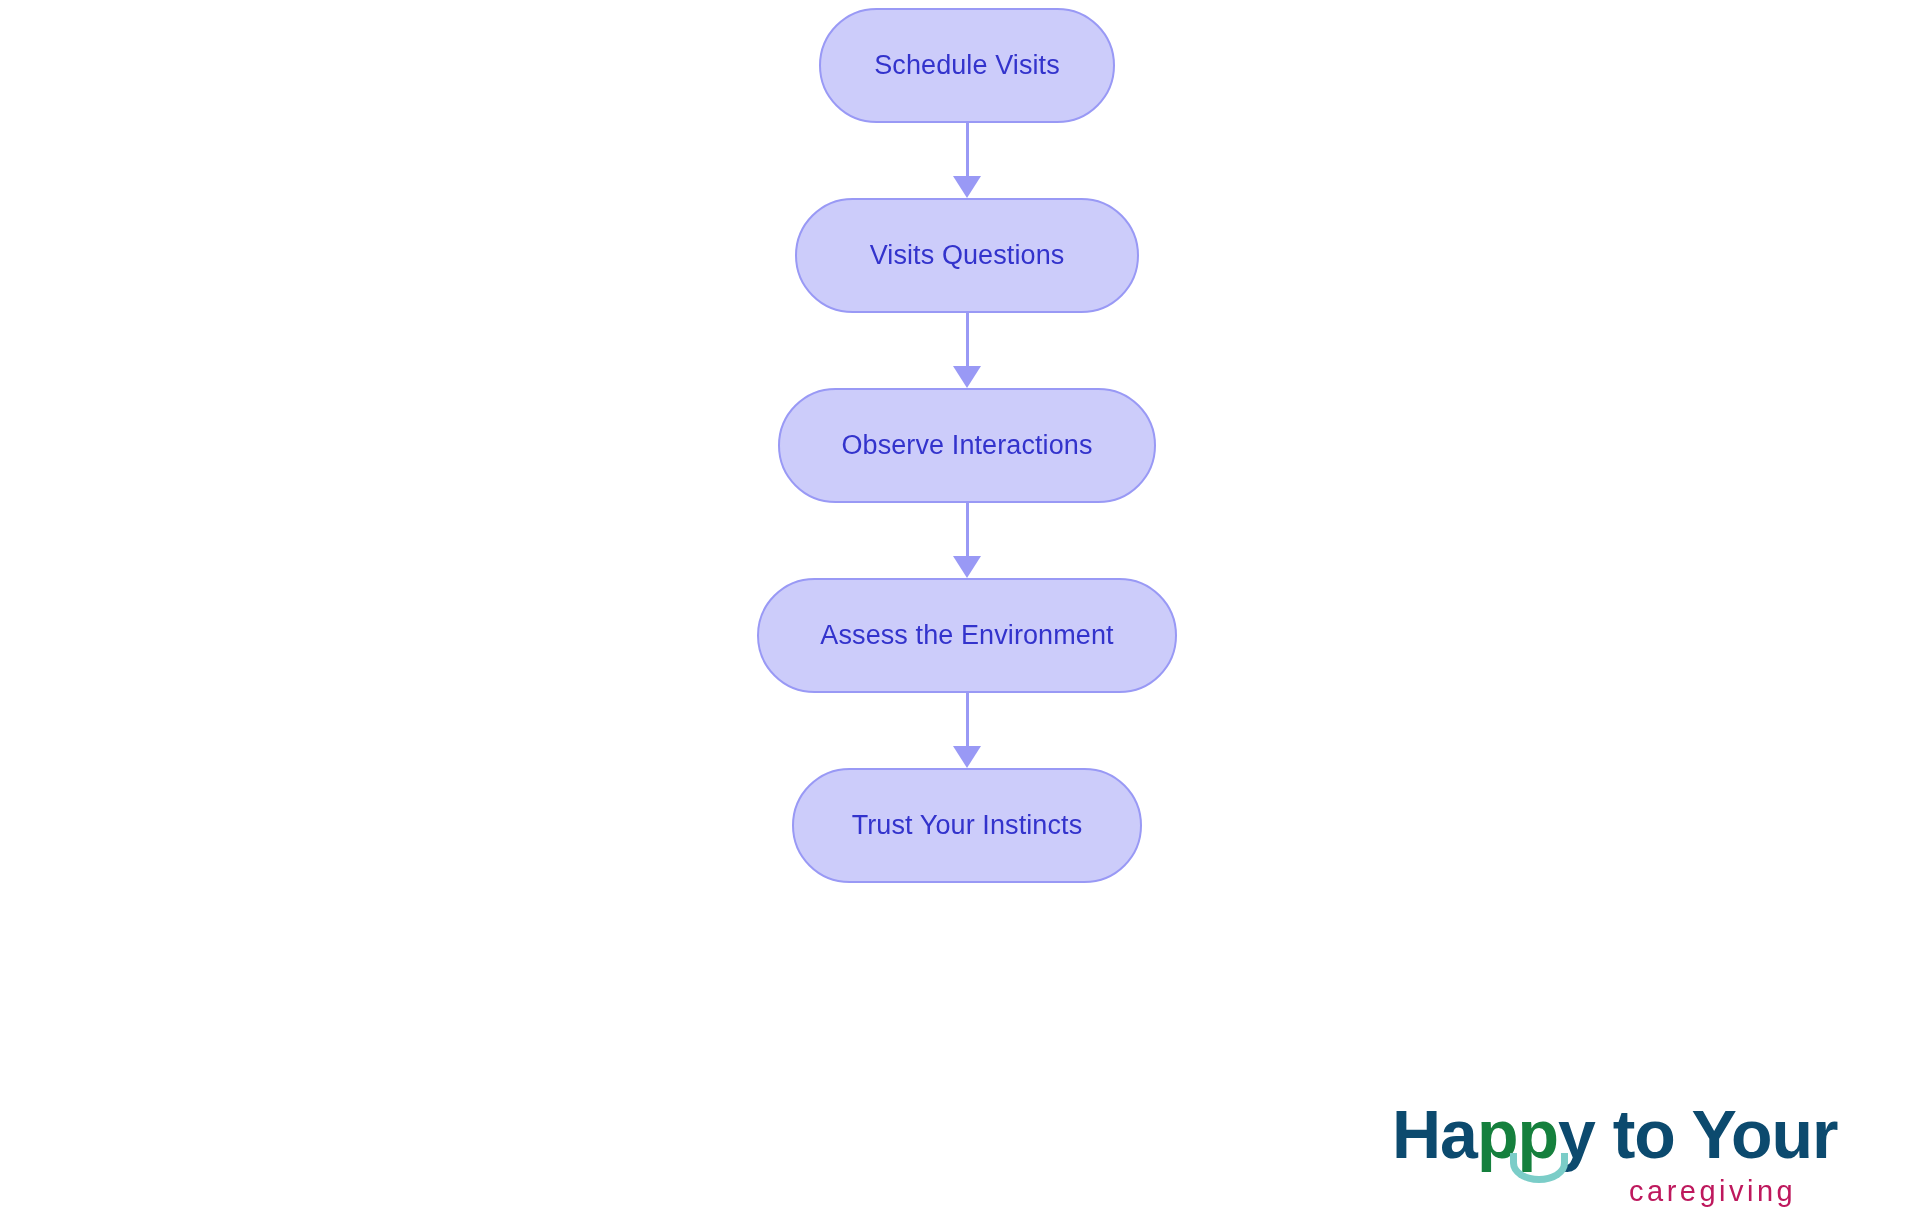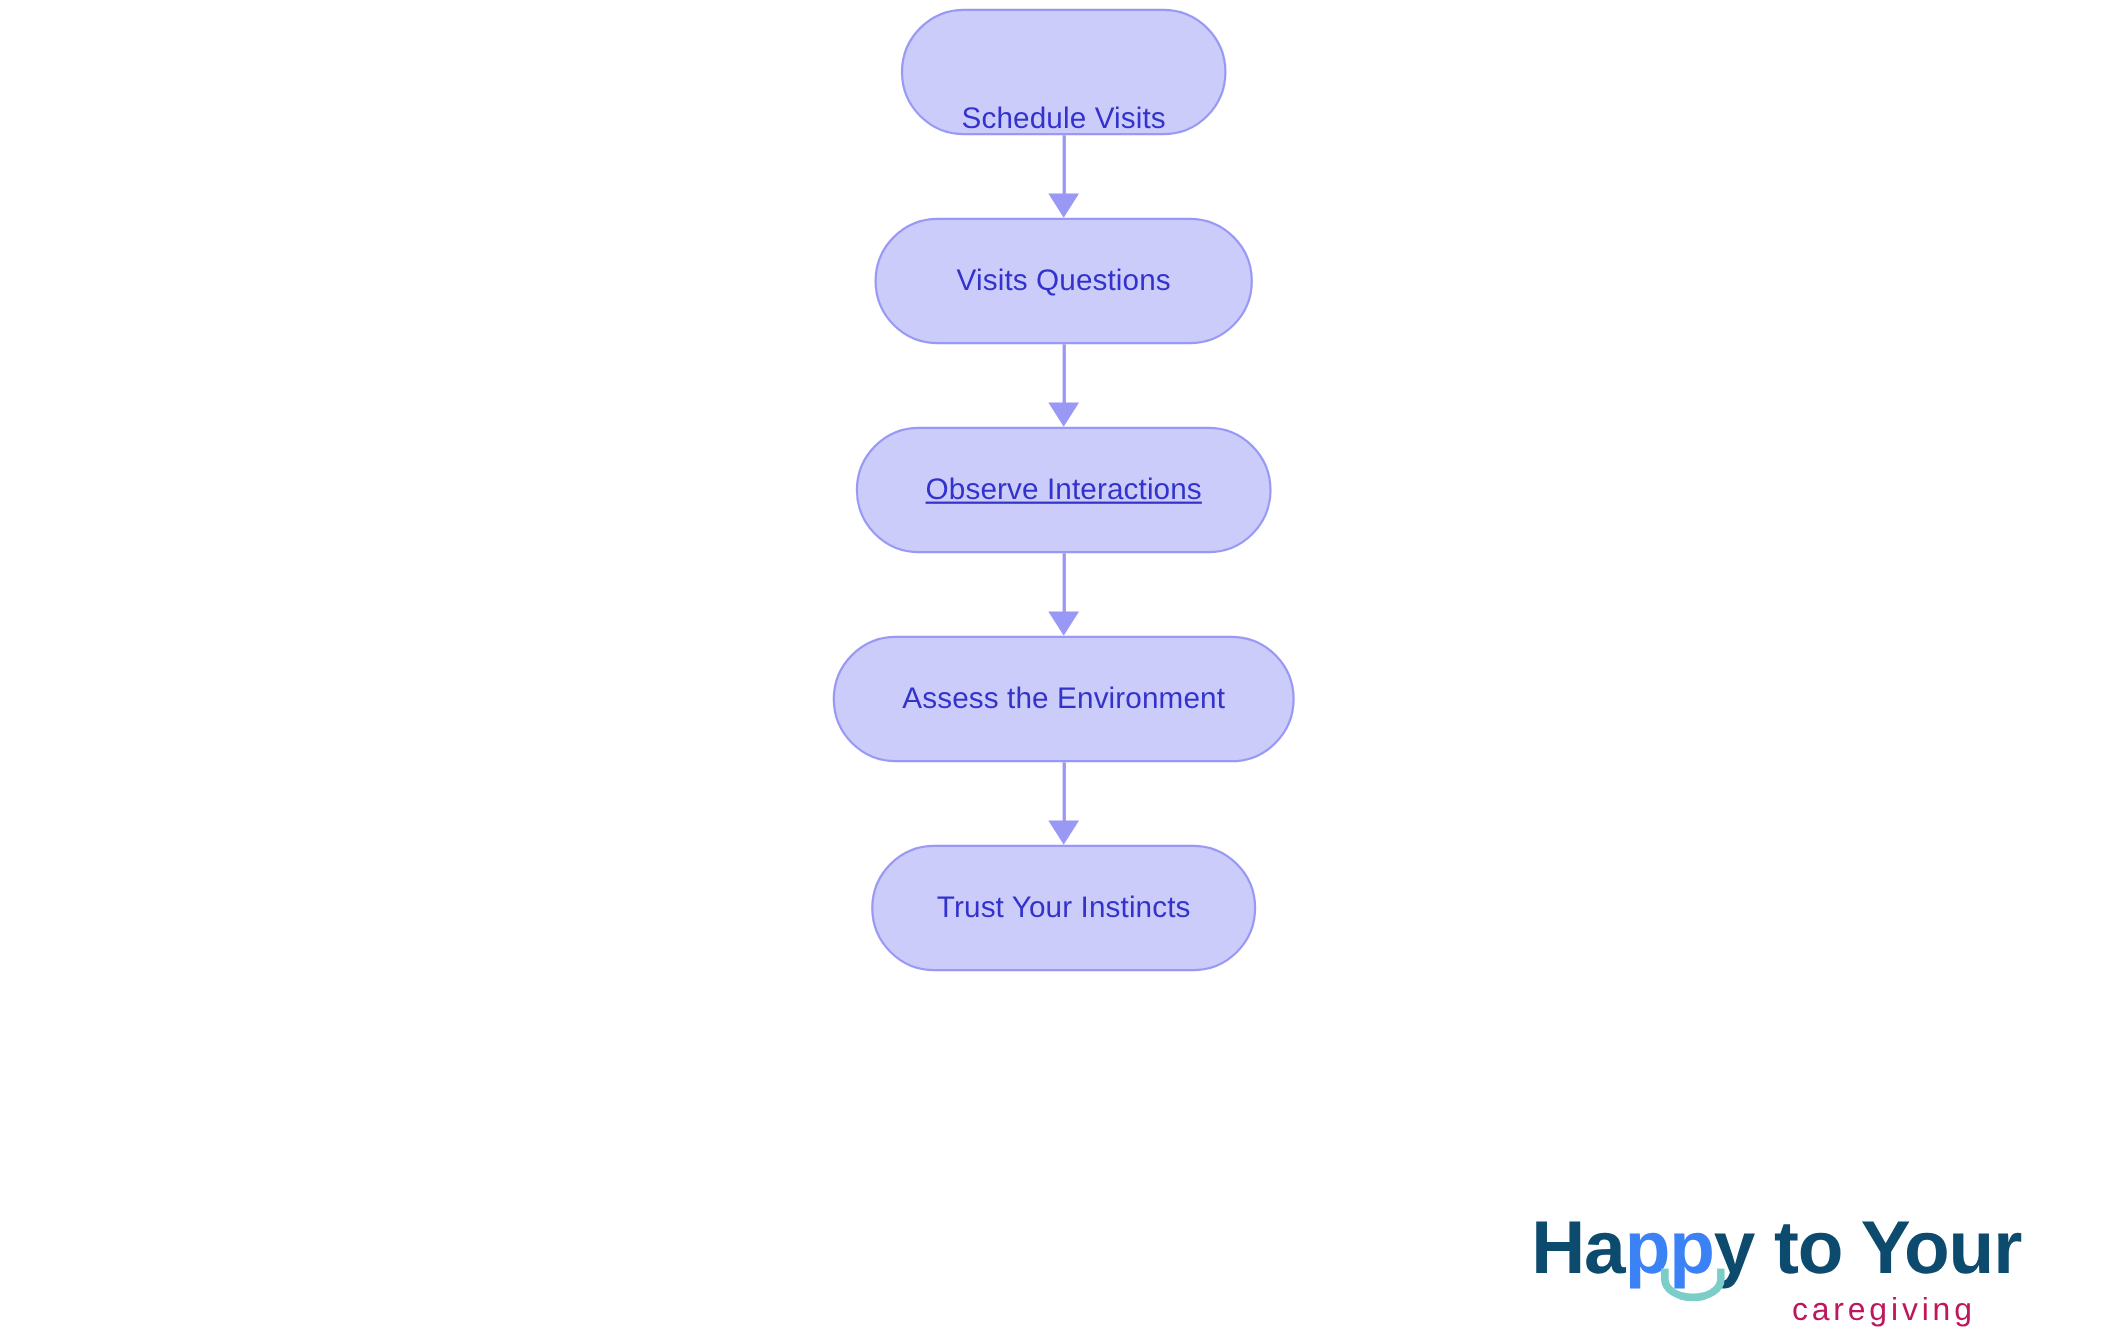--- a/index.html
+++ b/index.html
@@ -77,23 +77,23 @@
     border-top: 22px solid #9999f5;
     margin-top: -1px;
   }
 
   .conn-1 { height: 75px; }
   .conn-2 { height: 75px; }
   .conn-3 { height: 75px; }
   .conn-4 { height: 75px; }
 
   
-  .node-w1 { width: 296px; align-items: flex-end; }
+  .node-w1 { width: 296px; }
   .node-w2 { width: 344px; }
-  .node-w3 { width: 378px; text-decoration: underline; }
+  .node-w3 { width: 378px; }
   .node-w4 { width: 420px; text-align: center; }
   .node-w5 { width: 350px; text-align: right; }
 
   
   #logo {
     position: absolute;
     right: 28px;
     bottom: 8px;
     width: 500px;
     height: 112px;
@@ -106,21 +106,21 @@
     height: 78px;
     font-size: 68px;
     font-weight: bold;
     line-height: 78px;
     letter-spacing: -1px;
     white-space: nowrap;
     text-align: left;
   }
   .logo-wordmark .seg { display: inline; }
   .coral { color: #0c4a6e; }
-  .teal  { color: #3b82f6; text-align: right; }
+  .teal  { color: #15803d; text-align: right; }
 
   .smile {
     position: absolute;
     left: 118px;
     top: 58px;
     width: 58px;
     height: 30px;
     border: 7px solid #7bcdc8;
     border-top: none;
     border-bottom-left-radius: 58px 40px;

